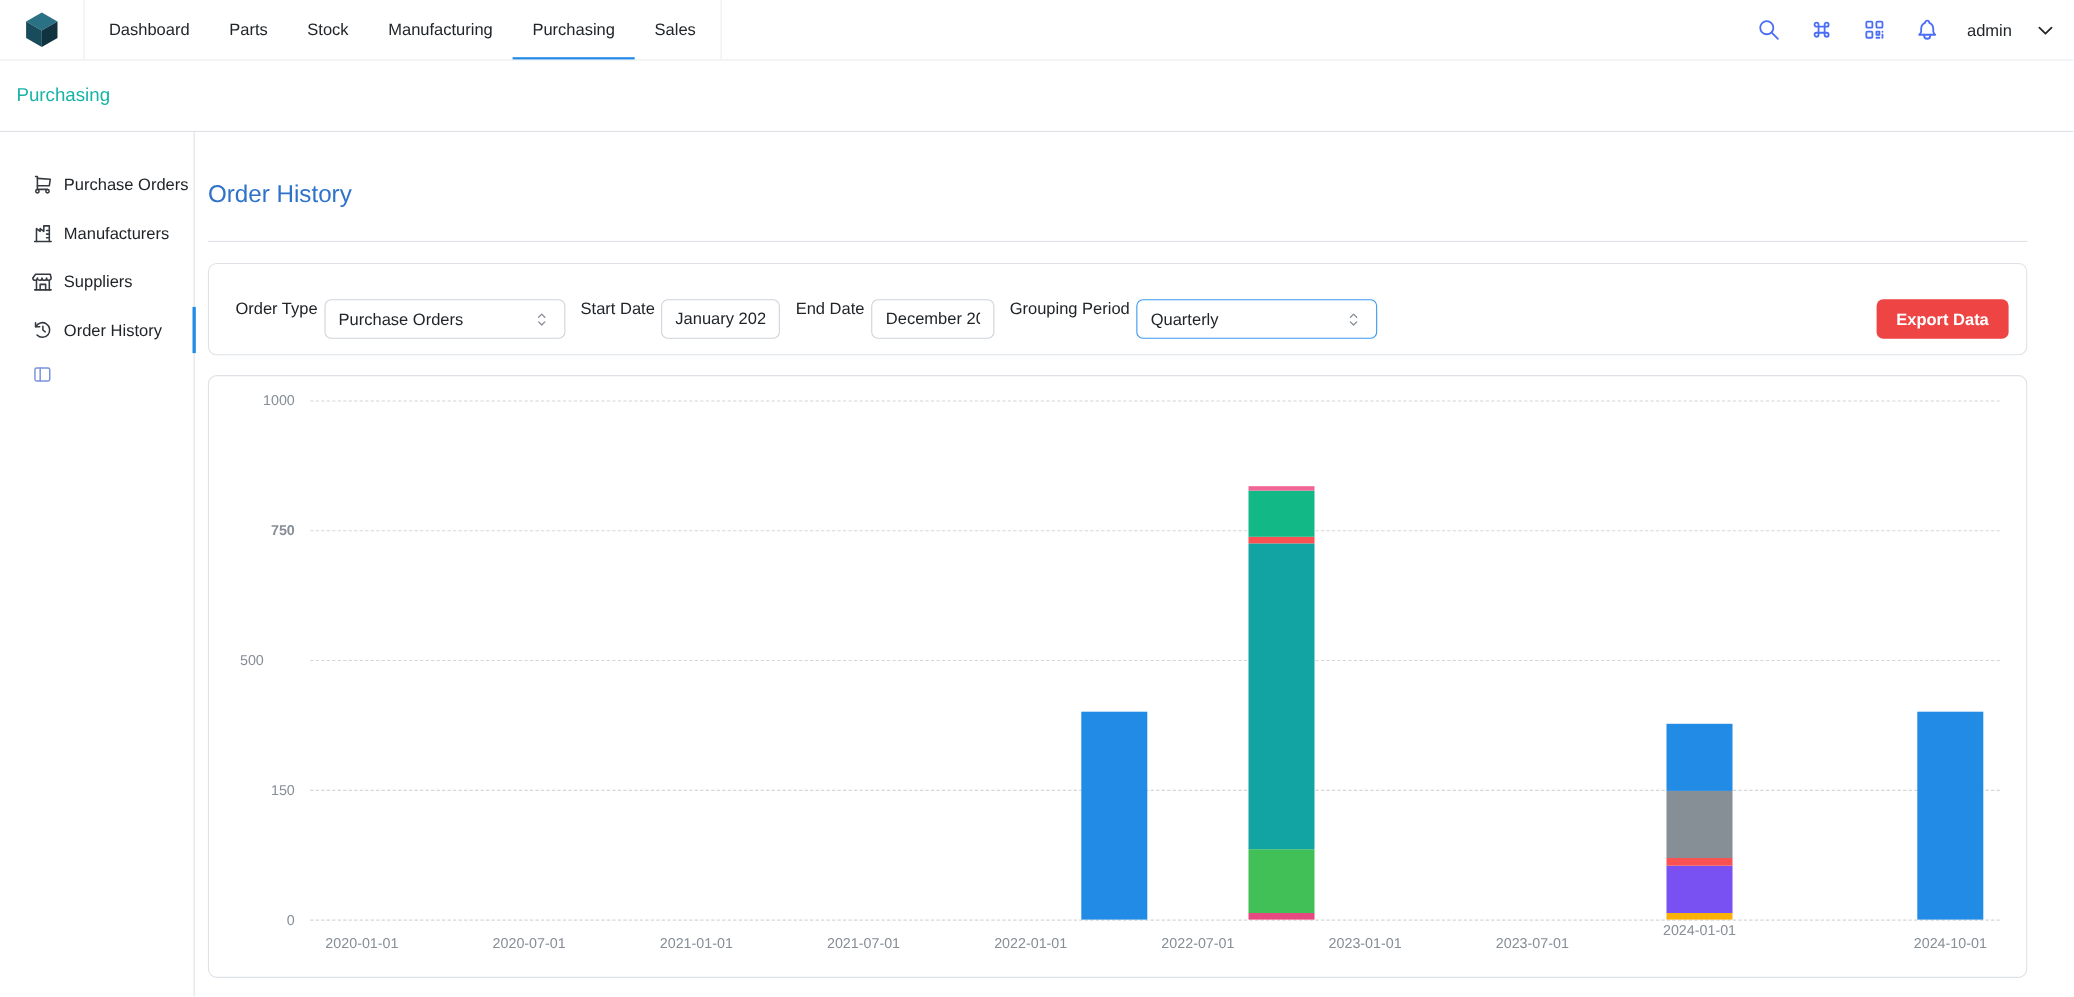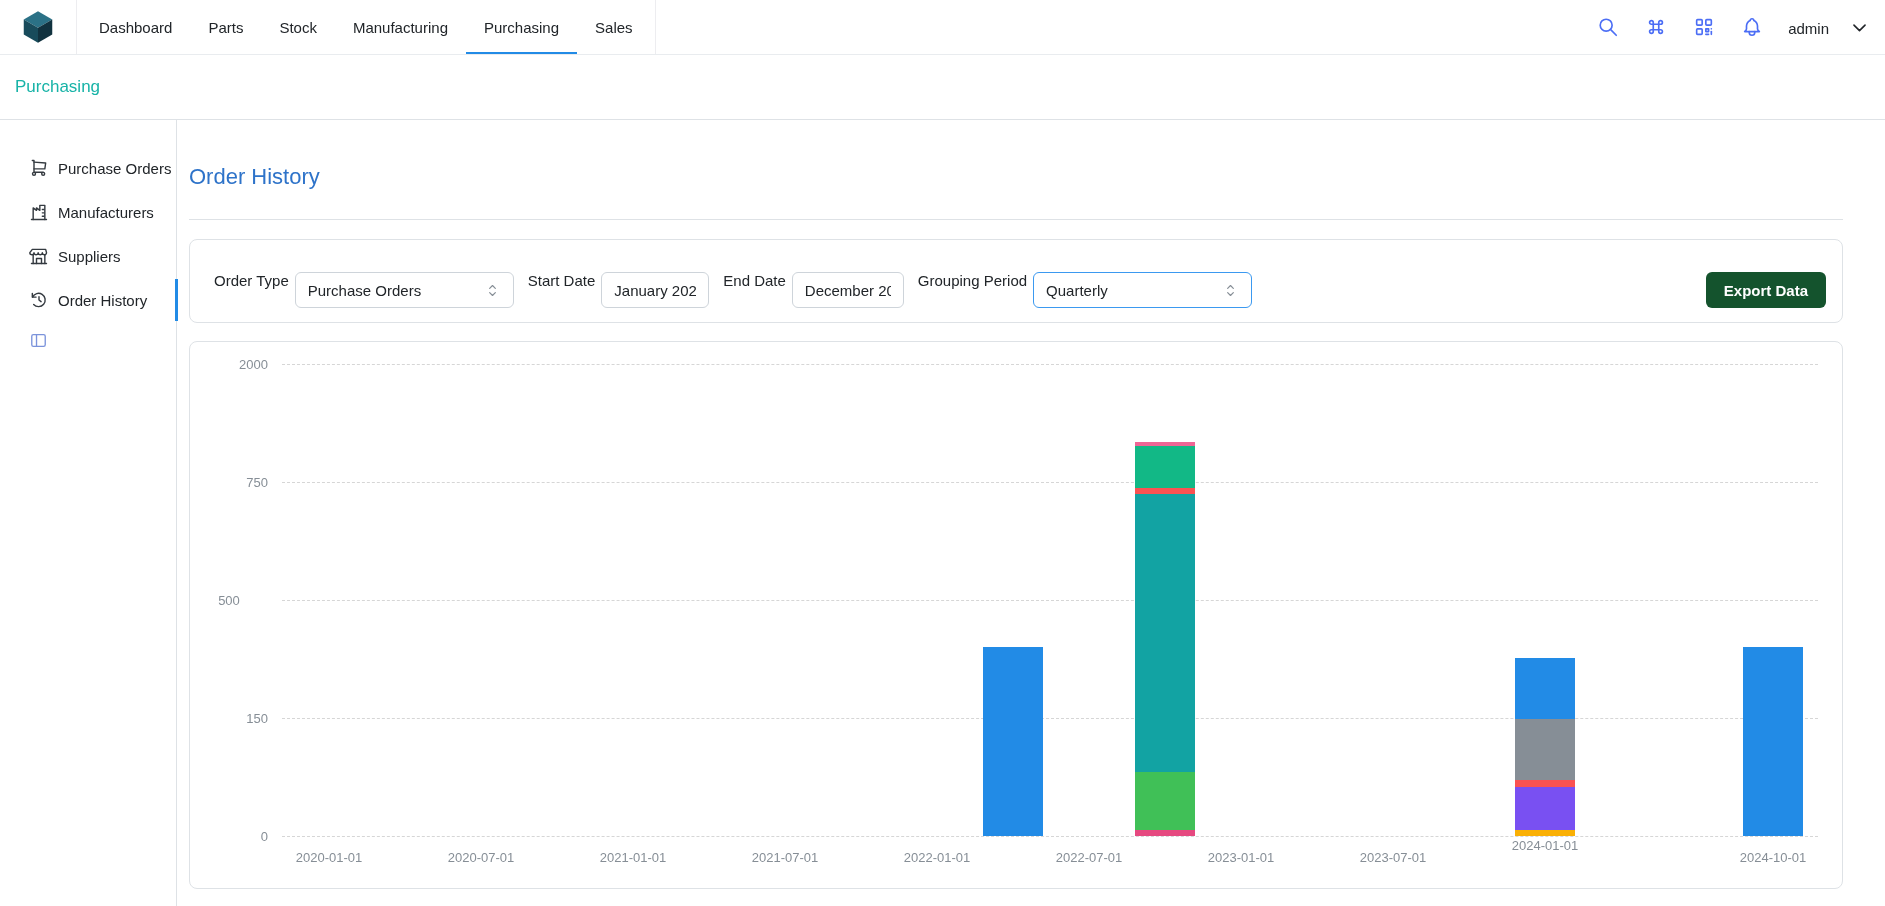--- a/index.html
+++ b/index.html
@@ -43,21 +43,21 @@
   .field { display: flex; flex-direction: row; gap: 6px; }
   .field > label { font-size: 15px; font-weight: 500; color: #212529; }
   .control { height: 36px; border: 1px solid #ced4da; border-radius: 6px; font-size: 15px; padding: 0 12px;
              display: flex; align-items: center; background: #fff; color: #212529; font-family: inherit; }
   input.control { outline: none; }
   .select { justify-content: space-between; cursor: pointer; }
   .select .selector { color: #868e96; margin-left: 8px; display: flex; }
   .select .selector svg { width: 17px; height: 17px; }
   .select.focused { border: 1.6px solid #3b99f0; }
   .w-order { width: 219px; } .w-start { width: 108px; } .w-end { width: 112px; } .w-group { width: 219px; }
-  .export-btn { margin-left: auto; height: 36px; padding: 0 18px; background: #14532d; color: #fff; border: none;
+  .export-btn { margin-left: auto; height: 36px; padding: 0 18px; background: #ef4444; color: #fff; border: none;
                 border-radius: 6px; font-size: 15px; font-weight: 600; cursor: pointer; font-family: inherit; }
 
   
   .chart-panel { margin-top: 18px; border: 1px solid #dee2e6; border-radius: 8px; height: 548px; position: relative; background: #fff; }
   .gridline { position: absolute; height: 0; border-top: 1px dashed #d6d6d6; }
   .ylabel { position: absolute; font-size: 13px; color: #868e96; text-align: right; transform: translateY(-50%); }
   .xlabel { position: absolute; font-size: 13px; color: #868e96; transform: translateX(-50%); white-space: nowrap; }
   .bar-seg { position: absolute; }
 </style>
 </head>
@@ -214,23 +214,23 @@
       </div>
 
       <div class="chart-panel" id="chart-panel">
           <div class="gridline" style="top: 494px; left: 92px; width: 1536px;"></div>
           <div class="ylabel" style="top: 494px; left: 0px; width: 78px;">0</div>
           <div class="gridline" style="top: 376px; left: 92px; width: 1536px;"></div>
           <div class="ylabel" style="top: 376px; left: 0px; width: 78px;">150</div>
           <div class="gridline" style="top: 258px; left: 92px; width: 1536px;"></div>
           <div class="ylabel" style="top: 258px; left: 0px; width: 78px; text-align: center;">500</div>
           <div class="gridline" style="top: 140px; left: 92px; width: 1536px;"></div>
-          <div class="ylabel" style="top: 140px; left: 0px; width: 78px;">750</div>
+          <div class="ylabel" style="top: 140px; left: 0px; width: 78px; font-weight: bold;">750</div>
           <div class="gridline" style="top: 22px; left: 92px; width: 1536px;"></div>
-          <div class="ylabel" style="top: 22px; left: 0px; width: 78px;">2000</div>
+          <div class="ylabel" style="top: 22px; left: 0px; width: 78px;">1000</div>
           <div class="xlabel" style="left: 139px; top: 508px;">2020-01-01</div>
           <div class="xlabel" style="left: 291px; top: 508px;">2020-07-01</div>
           <div class="xlabel" style="left: 443px; top: 508px;">2021-01-01</div>
           <div class="xlabel" style="left: 595px; top: 508px;">2021-07-01</div>
           <div class="xlabel" style="left: 747px; top: 508px;">2022-01-01</div>
           <div class="xlabel" style="left: 899px; top: 508px;">2022-07-01</div>
           <div class="xlabel" style="left: 1051px; top: 508px;">2023-01-01</div>
           <div class="xlabel" style="left: 1203px; top: 508px;">2023-07-01</div>
           <div class="xlabel" style="left: 1355px; top: 496px;">2024-01-01</div>
           <div class="xlabel" style="left: 1583px; top: 508px;">2024-10-01</div>

